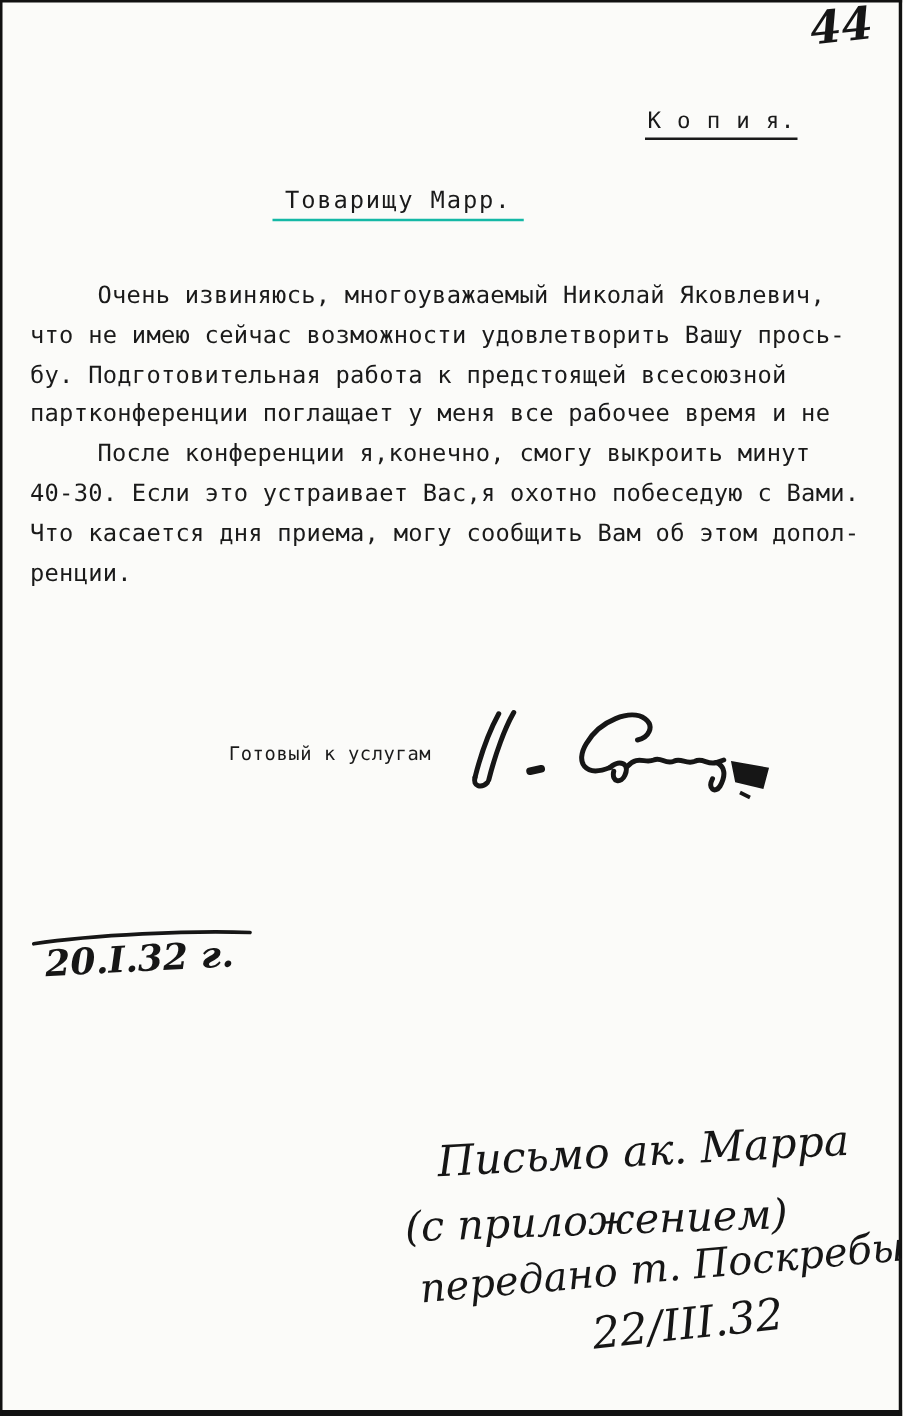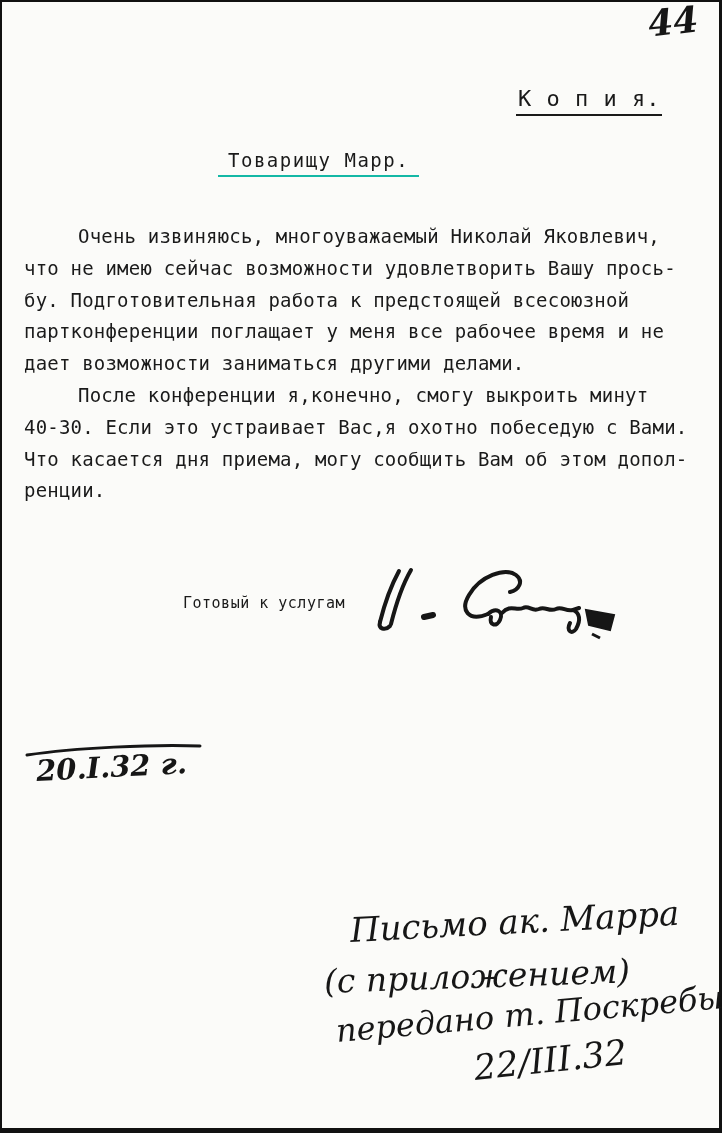--- a/index.html
+++ b/index.html
@@ -26,21 +26,21 @@
   }
 
   .page-number{
     position:absolute;left:648px;top:0px;
     font-size:36px;font-weight:bold;
     transform:rotate(-6deg);
   }
 
   .copy-stamp{
     position:absolute;left:516px;top:86px;
-    font-size:22px;letter-spacing:1px;
+    font-size:18px;letter-spacing:1px;
     border-bottom:2px solid #1a1a1a;
     padding:0 2px 3px 2px;
     white-space:pre;
   }
 
   .salutation{
     position:absolute;left:218px;top:149px;
     font-size:19px;letter-spacing:1.5px;
     border-bottom:2px solid #14b8a6;
     padding:0 10px 4px 10px;
@@ -101,21 +101,20 @@
 
   <div class="copy-stamp">К о п и я.</div>
 
   <div class="salutation">Товарищу Марр.</div>
 
   <div class="letter-body">
     <div class="body-line indent">Очень извиняюсь, многоуважаемый Николай Яковлевич,</div>
     <div class="body-line">что не имею сейчас возможности удовлетворить Вашу прось-</div>
     <div class="body-line">бу. Подготовительная работа к предстоящей всесоюзной</div>
     <div class="body-line">партконференции поглащает у меня все рабочее время и не</div>
-    <div class="body-line">дает возможности заниматься другими делами.</div>
     <div class="body-line indent">После конференции я,конечно, смогу выкроить минут</div>
     <div class="body-line">40-30. Если это устраивает Вас,я охотно побеседую с Вами.</div>
     <div class="body-line">Что касается дня приема, могу сообщить Вам об этом допол-</div>
     <div class="body-line">ренции.</div>
   </div>
 
   <div class="valediction">Готовый к услугам</div>
 
   <div class="signature" aria-label="И. Сталин">
     <svg viewBox="0 0 250 82">

